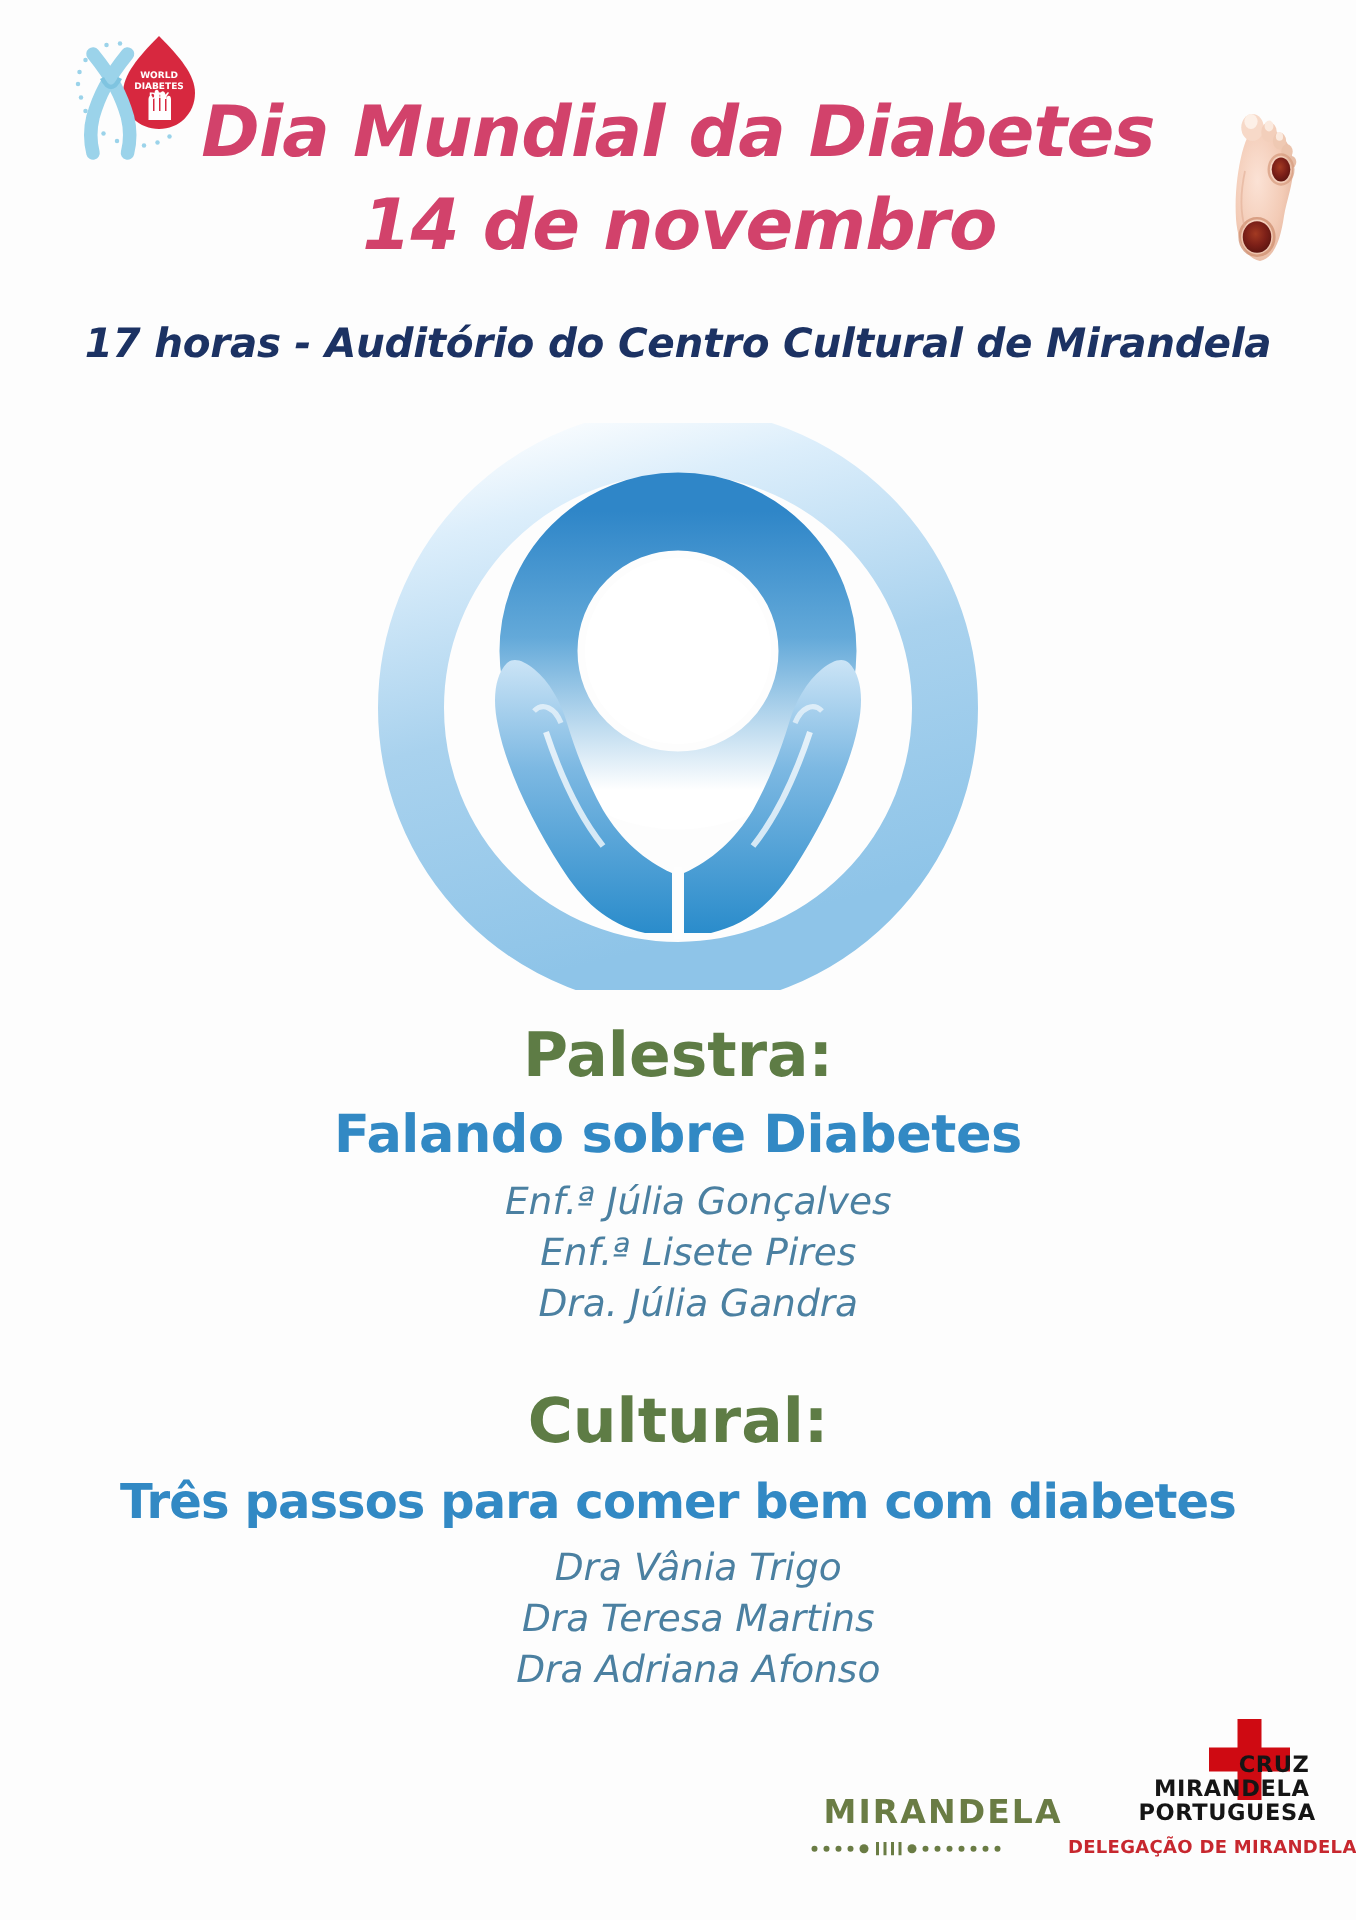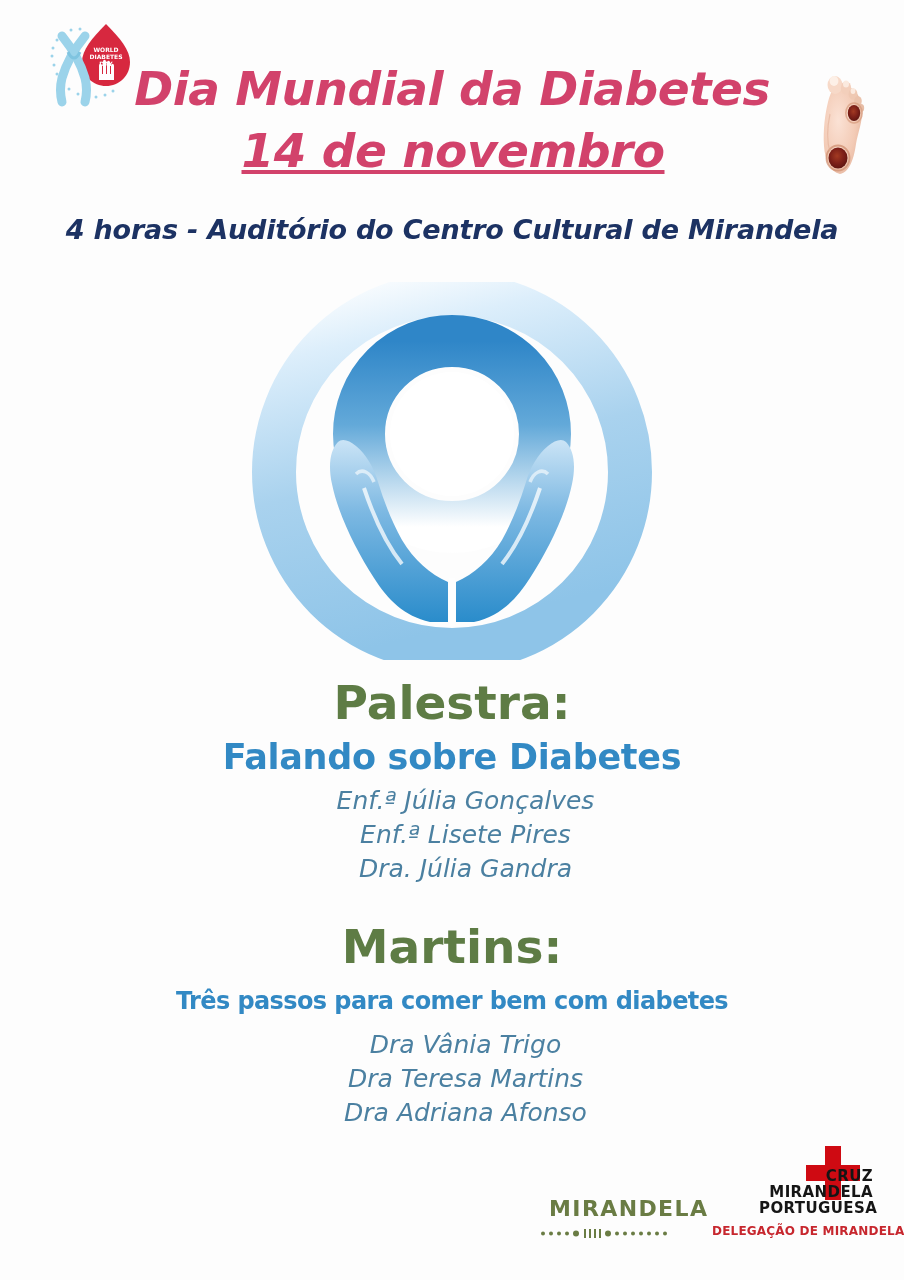--- a/index.html
+++ b/index.html
@@ -40,21 +40,21 @@
     font-family: "DejaVu Sans", sans-serif;
     font-weight: bold;
     font-style: italic;
     font-size: 47px;
     letter-spacing: -0.5px;
     line-height: 62px;
     color: #d2426b;
     white-space: nowrap;
   }
   .title-line.l1 { }
-  .title-line.l2 { padding-left: 2px; text-decoration: underline; }
+  .title-line.l2 { padding-left: 2px; }
 
   
   .foot-illustration {
     position: absolute;
     left: 806px;
     top: 68px;
     width: 74px;
     height: 122px;
   }
 
@@ -86,35 +86,35 @@
   
   .section {
     position: absolute;
     left: 0;
     width: 904px;
     text-align: center;
   }
   .section-heading {
     font-family: "DejaVu Sans", sans-serif;
     font-weight: bold;
-    font-size: 47px;
+    font-size: 41px;
     color: #5e7c45;
     line-height: 50px;
     white-space: nowrap;
   }
   .section-topic {
     font-family: "DejaVu Sans", sans-serif;
     font-weight: bold;
     font-size: 35px;
     color: #3289c4;
     line-height: 46px;
     letter-spacing: -0.3px;
     white-space: nowrap;
   }
-  .section-topic.wide { font-size: 24px; letter-spacing: -0.6px; text-align: center; }
+  .section-topic.wide { font-size: 32px; letter-spacing: -0.6px; text-align: center; }
   .speaker {
     font-family: "DejaVu Sans", sans-serif;
     font-style: italic;
     font-size: 25px;
     color: #4b80a1;
     line-height: 34px;
     white-space: nowrap;
     margin-left: 27px;
   }
   #palestra-section { top: 678px; }
@@ -267,21 +267,21 @@
       <ellipse cx="48" cy="45" rx="6.2" ry="8" fill="url(#ulcer)"></ellipse>
       <ellipse cx="48" cy="45" rx="8.2" ry="10" fill="none" stroke="#d59a7c" stroke-width="1.6" opacity="0.7"></ellipse>
 
       <ellipse cx="32" cy="90" rx="9.5" ry="10.5" fill="url(#ulcer)"></ellipse>
       <ellipse cx="32" cy="90" rx="11.5" ry="12.5" fill="none" stroke="#cf8f70" stroke-width="1.8" opacity="0.75"></ellipse>
 
       <path d="M24 46 C21 60 21 74 24 84" fill="none" stroke="#e0ab92" stroke-width="1.2" opacity="0.55"></path>
     </svg>
   </div>
 
-  <div class="venue">4 horas - Auditório do Centro Cultural de Mirandela</div>
+  <div class="venue">17 horas - Auditório do Centro Cultural de Mirandela</div>
 
   <div class="emblem">
     <svg viewBox="0 0 400 378" width="400" height="378" aria-hidden="true">
       <defs>
         <linearGradient id="outerRing" x1="0%" y1="0%" x2="25%" y2="100%">
           <stop offset="0%" stop-color="#ffffff"></stop>
           <stop offset="18%" stop-color="#dceefb"></stop>
           <stop offset="55%" stop-color="#a9d2ee"></stop>
           <stop offset="100%" stop-color="#8ec4e8"></stop>
         </linearGradient>
@@ -337,21 +337,21 @@
     <div class="section-heading">Palestra:</div>
     <div class="topic-gap"></div>
     <div class="section-topic">Falando sobre Diabetes</div>
     <div class="speakers-gap"></div>
     <div class="speaker">Enf.ª Júlia Gonçalves</div>
     <div class="speaker">Enf.ª Lisete Pires</div>
     <div class="speaker">Dra. Júlia Gandra</div>
   </div>
 
   <div class="section" id="workshop-section">
-    <div class="section-heading">Martins:</div>
+    <div class="section-heading">Cultural:</div>
     <div class="topic-gap"></div>
     <div class="section-topic wide">Três passos para comer bem com diabetes</div>
     <div class="speakers-gap"></div>
     <div class="speaker">Dra Vânia Trigo</div>
     <div class="speaker">Dra Teresa Martins</div>
     <div class="speaker">Dra Adriana Afonso</div>
   </div>
 
   <div class="mirandela-logo">
     <div class="mirandela-word">MIRANDELA</div>

